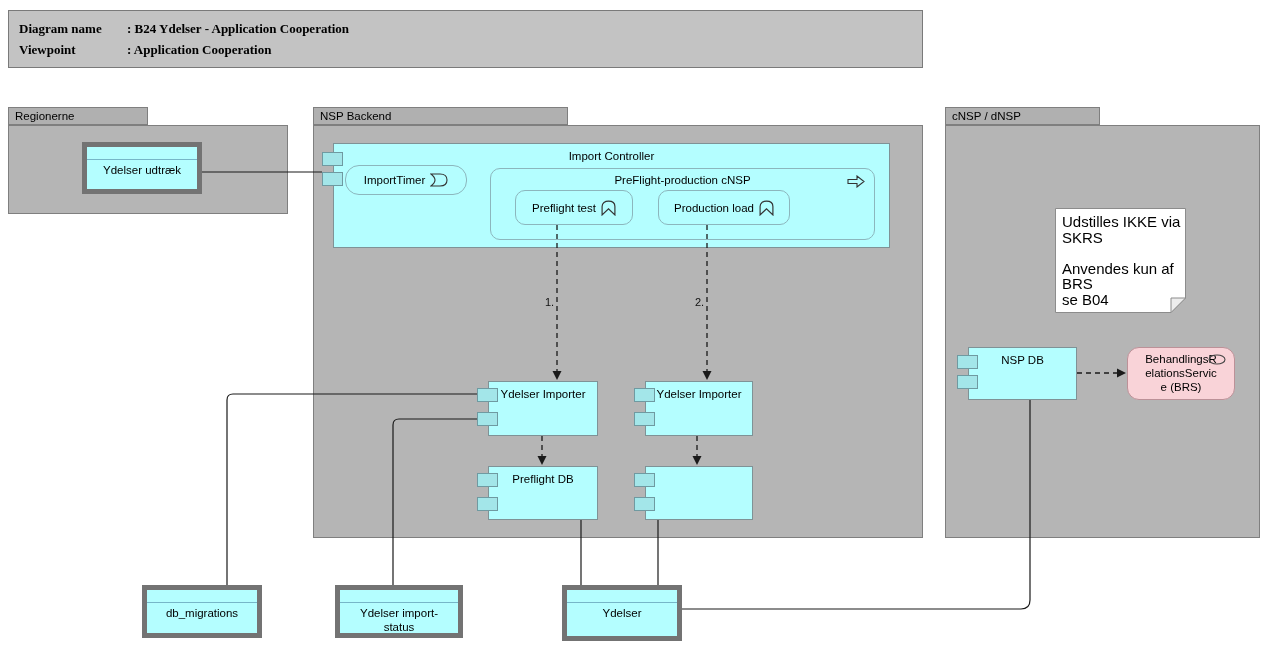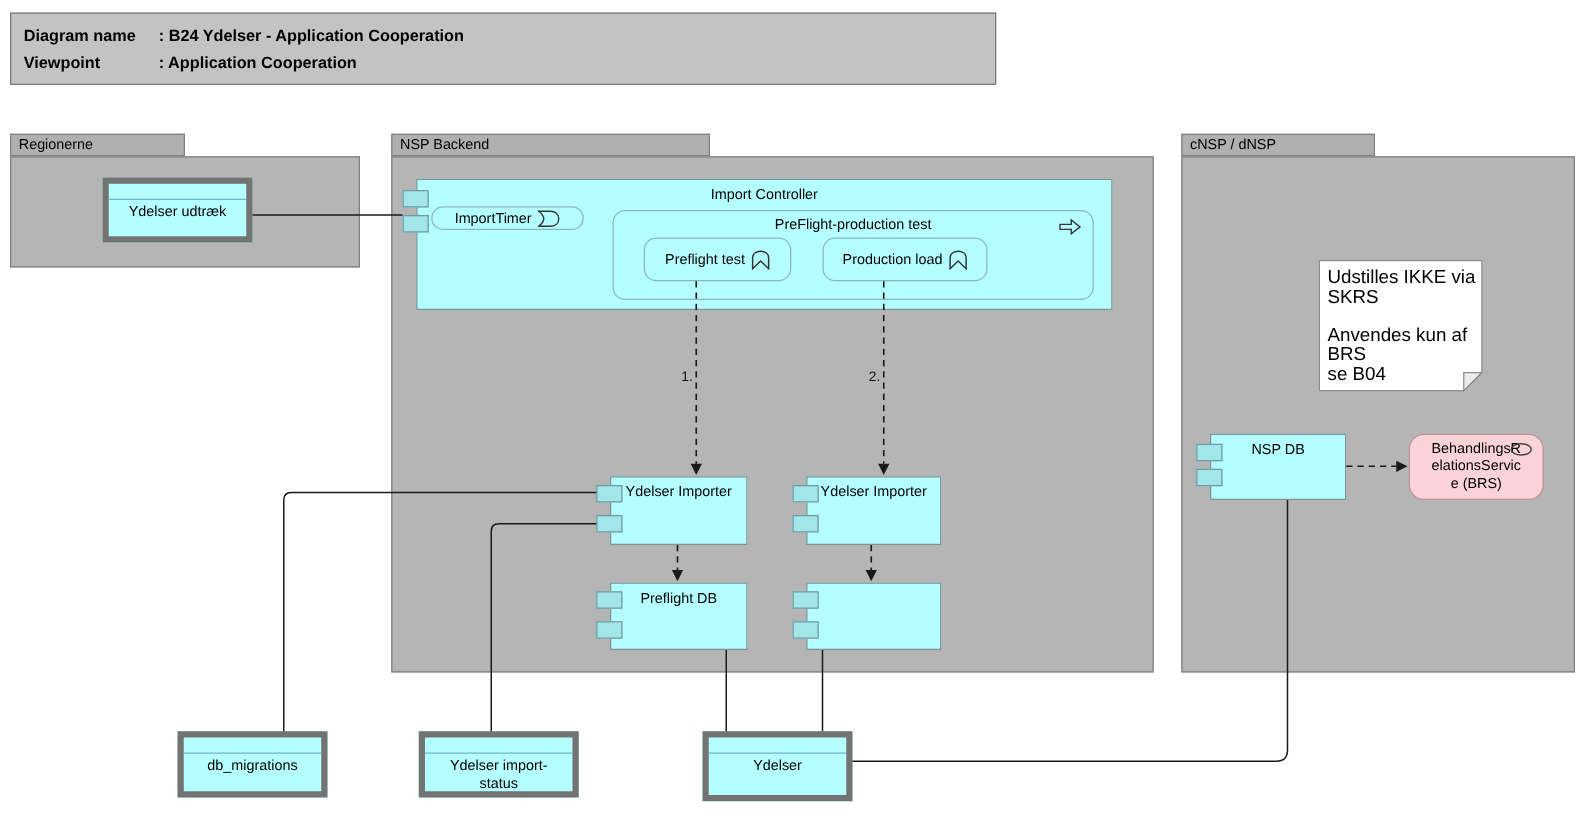--- a/index.html
+++ b/index.html
@@ -31,21 +31,21 @@
   .note-text{font-size:15px;line-height:15.5px;white-space:pre-line;padding:6px 0 0 7px;text-align:left;}
   
   .edge-label{position:absolute;font-size:11px;color:#111;}
   svg.overlay{position:absolute;left:0;top:0;}
 </style>
 </head>
 <body>
 
 <div class="canvas">
 
-  <div class="abs titleblock" style="left:8px;top:10px;width:789px;height:58px;">
+  <div class="abs titleblock" style="left:8px;top:10px;width:915px;height:58px;font-family:Liberation Serif, serif;">
     <div class="row">
       <span class="lbl">Diagram name</span>
       <span>: B24 Ydelser - Application Cooperation</span>
     </div>
     <div class="row">
       <span class="lbl">Viewpoint</span>
       <span>: Application Cooperation</span>
     </div>
   </div>
 
@@ -62,31 +62,31 @@
     <div class="band"></div>
     <div class="label">Ydelser udtræk</div>
   </div>
 
   <div class="abs comp" style="left:333px;top:143px;width:557px;height:105px;">
     <div class="port" style="top:8px;"></div>
     <div class="port" style="top:28px;"></div>
     <div class="label">Import Controller</div>
   </div>
 
-  <div class="abs rounded" style="left:345px;top:165px;width:122px;height:19px;border-radius:14px;">
+  <div class="abs rounded" style="left:345px;top:165px;width:122px;height:30px;border-radius:14px;">
     <span class="label">ImportTimer</span>
     <span class="icon">
       <svg width="18" height="14" viewBox="0 0 18 14">
           <path d="M1,1 H10 C14.5,1 17,3.5 17,7 C17,10.5 14.5,13 10,13 H1 C3.5,11 5,9.2 5,7 C5,4.8 3.5,3 1,1 Z" fill="none" stroke="#333" stroke-width="1.1"></path>
         </svg>
     </span>
   </div>
 
   <div class="abs" style="left:490px;top:168px;width:385px;height:72px;background:#b4feff;border:1px solid #8cb6bd;border-radius:10px;">
-    <div class="label" style="padding-top:4px;">PreFlight-production test</div>
+    <div class="label" style="padding-top:4px;">PreFlight-production cNSP</div>
     <span class="icon" style="position:absolute;right:9px;top:6px;">
       <svg width="18" height="13" viewBox="0 0 18 13">
           <path d="M1,4.5 H10 V1 L17,6.5 L10,12 V8.5 H1 Z" fill="none" stroke="#333" stroke-width="1.1"></path>
         </svg>
     </span>
   </div>
 
   <div class="abs rounded" style="left:515px;top:190px;width:118px;height:35px;border-radius:10px;">
     <span class="label">Preflight test</span>
     <span class="icon">

